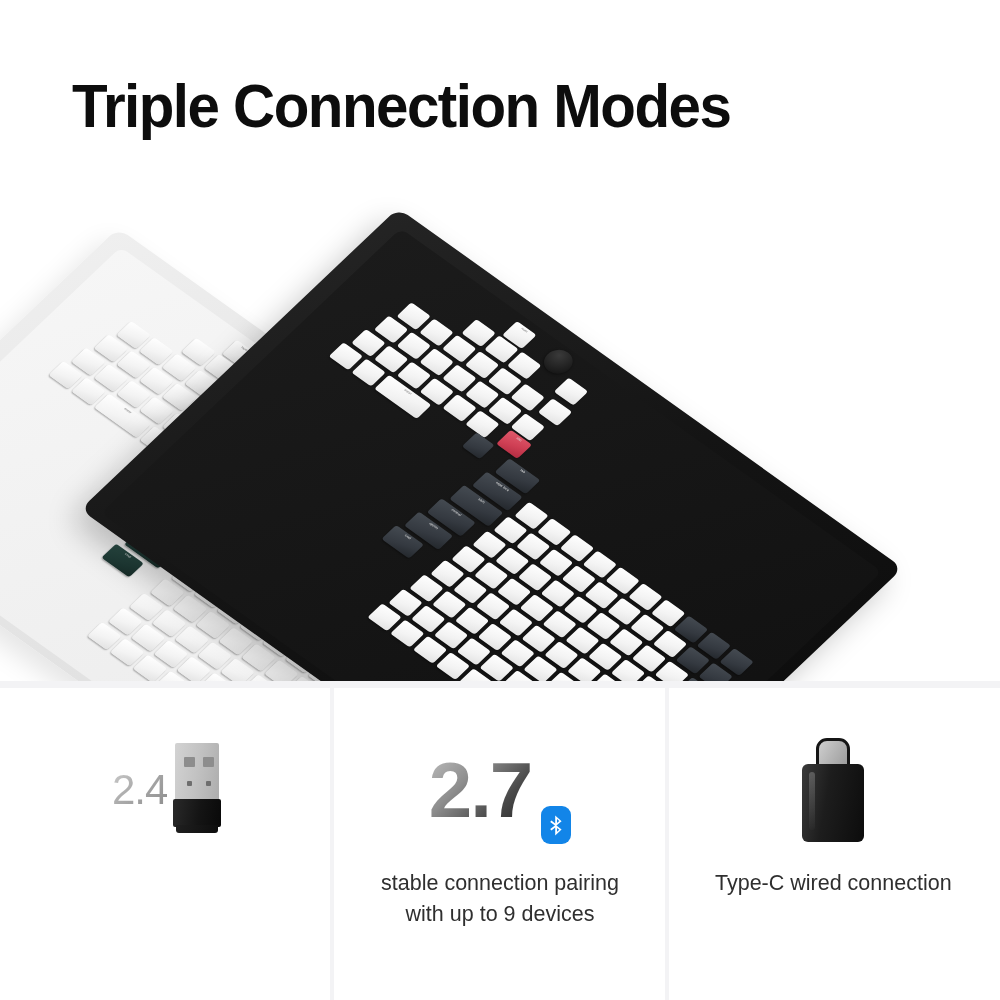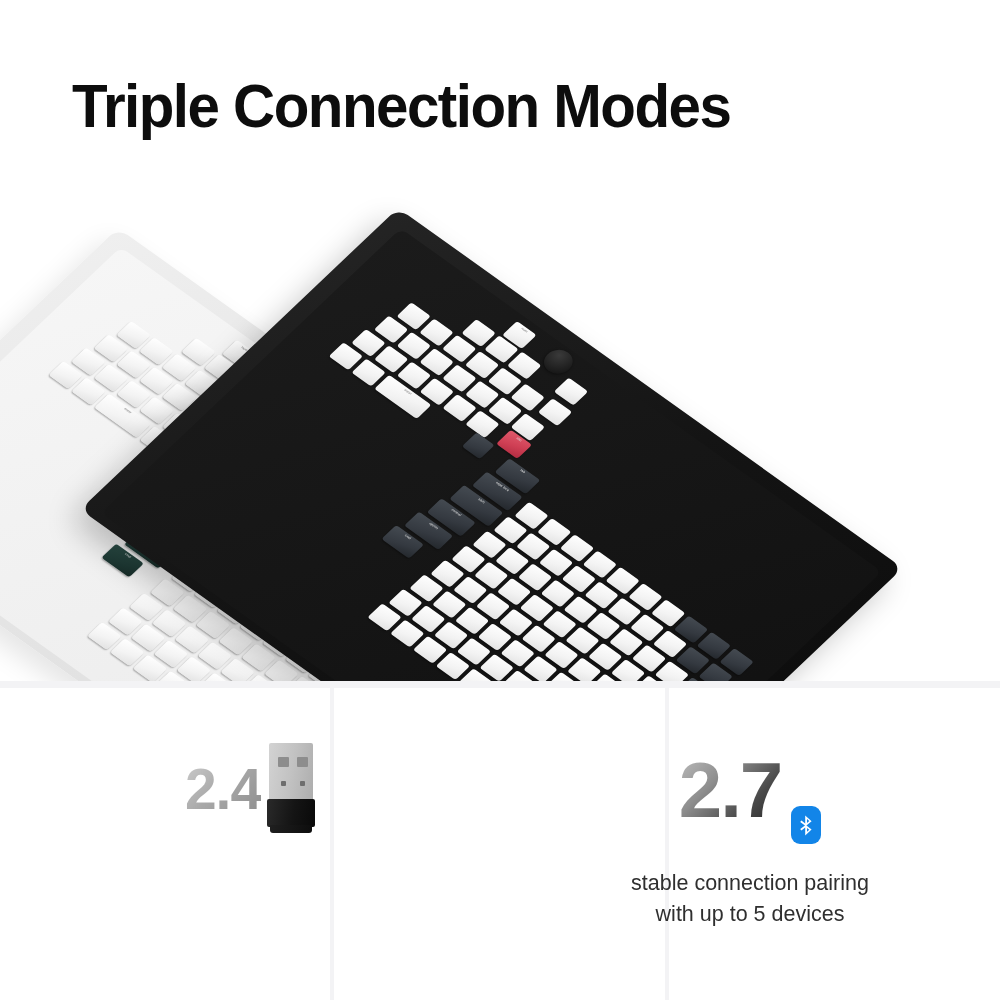--- a/index.html
+++ b/index.html
@@ -189,22 +189,22 @@
   }
 
   
   .ghz-block {
     display: flex;
     flex-direction: column;
     align-items: flex-start;
     line-height: 0.84;
   }
   .ghz-top {
-    font-size: 57px;
-    font-weight: 700;
+    font-size: 42px;
+    font-weight: 400;
     letter-spacing: -1px;
     background: linear-gradient(135deg, #c9c9c9 0%, #a9a9a9 45%, #8e8e8e 100%);
     -webkit-background-clip: text;
     background-clip: text;
     color: transparent;
     -webkit-text-fill-color: transparent;
   }
   .ghz-bottom {
     font-size: 50px;
     font-weight: 700;
@@ -647,18 +647,28 @@
 
     <div class="feature">
       <div class="feature-visual">
         <span class="bt-num">2.7</span>
         <span class="bt-badge">
           <svg width="15" height="21" viewBox="0 0 15 21" aria-hidden="true">
             <path d="M6.2 0.4 L12.6 6.2 L7.4 10.4 L12.6 14.6 L6.2 20.4 L6.2 12.4 L2.4 15.4 L1.2 13.9 L6.0 10.4 L1.2 6.9 L2.4 5.4 L6.2 8.4 Z M8.0 4.0 L8.0 7.9 L10.3 6.1 Z M8.0 12.9 L8.0 16.8 L10.3 14.7 Z" fill="#ffffff"></path>
           </svg>
         </span>
       </div>
-      <p class="feature-caption">stable connection pairing with up to 5 devices</p>
+      <p class="feature-caption">stable connection pairing with up to 9 devices</p>
     </div>
 
+    <div class="feature">
+      <div class="feature-visual">
+        <div class="typec">
+          <div class="typec-tip"></div>
+          <div class="typec-body"></div>
+          <div class="typec-sheen"></div>
+        </div>
+      </div>
+      <p class="feature-caption">Type-C wired connection</p>
+    </div>
 
   </div>
 </div>
 
 </body></html>

